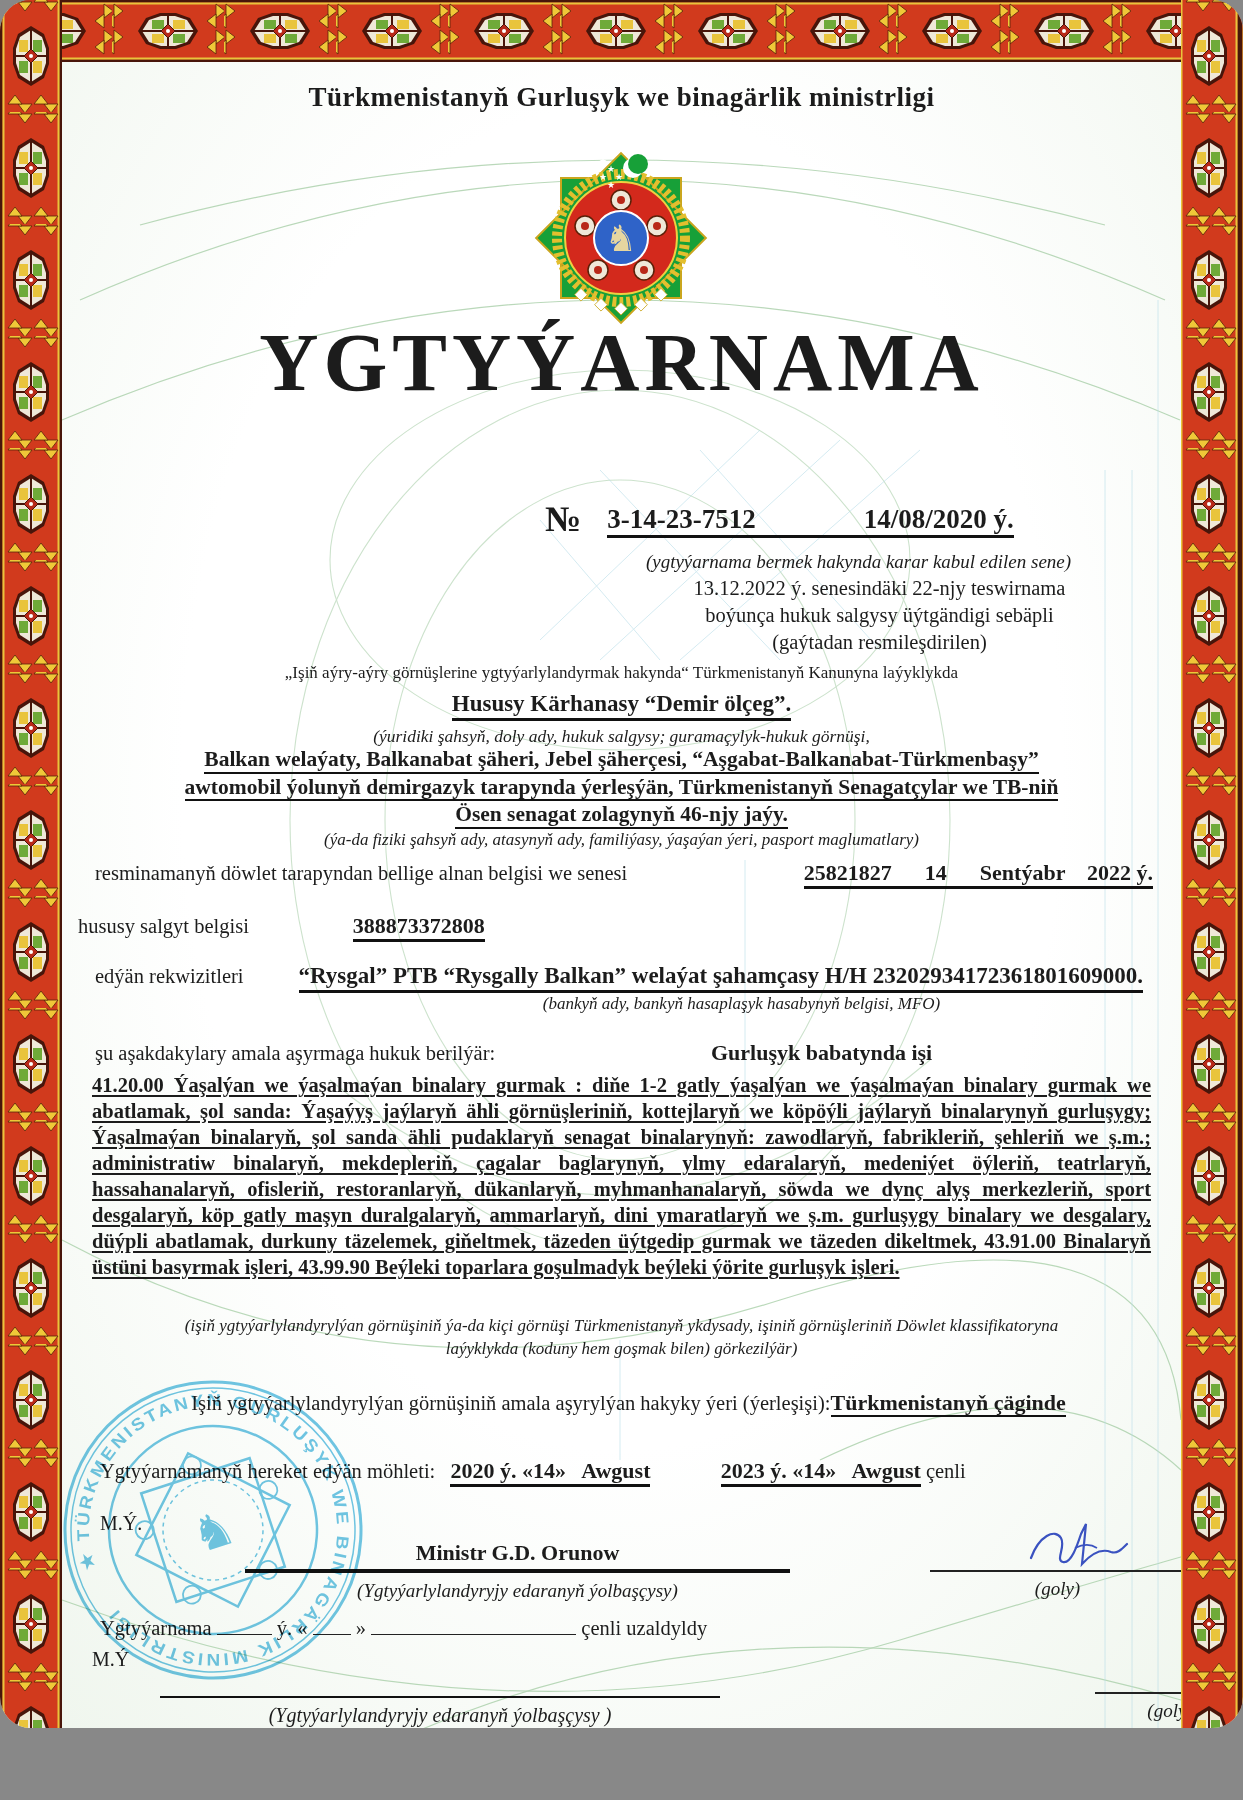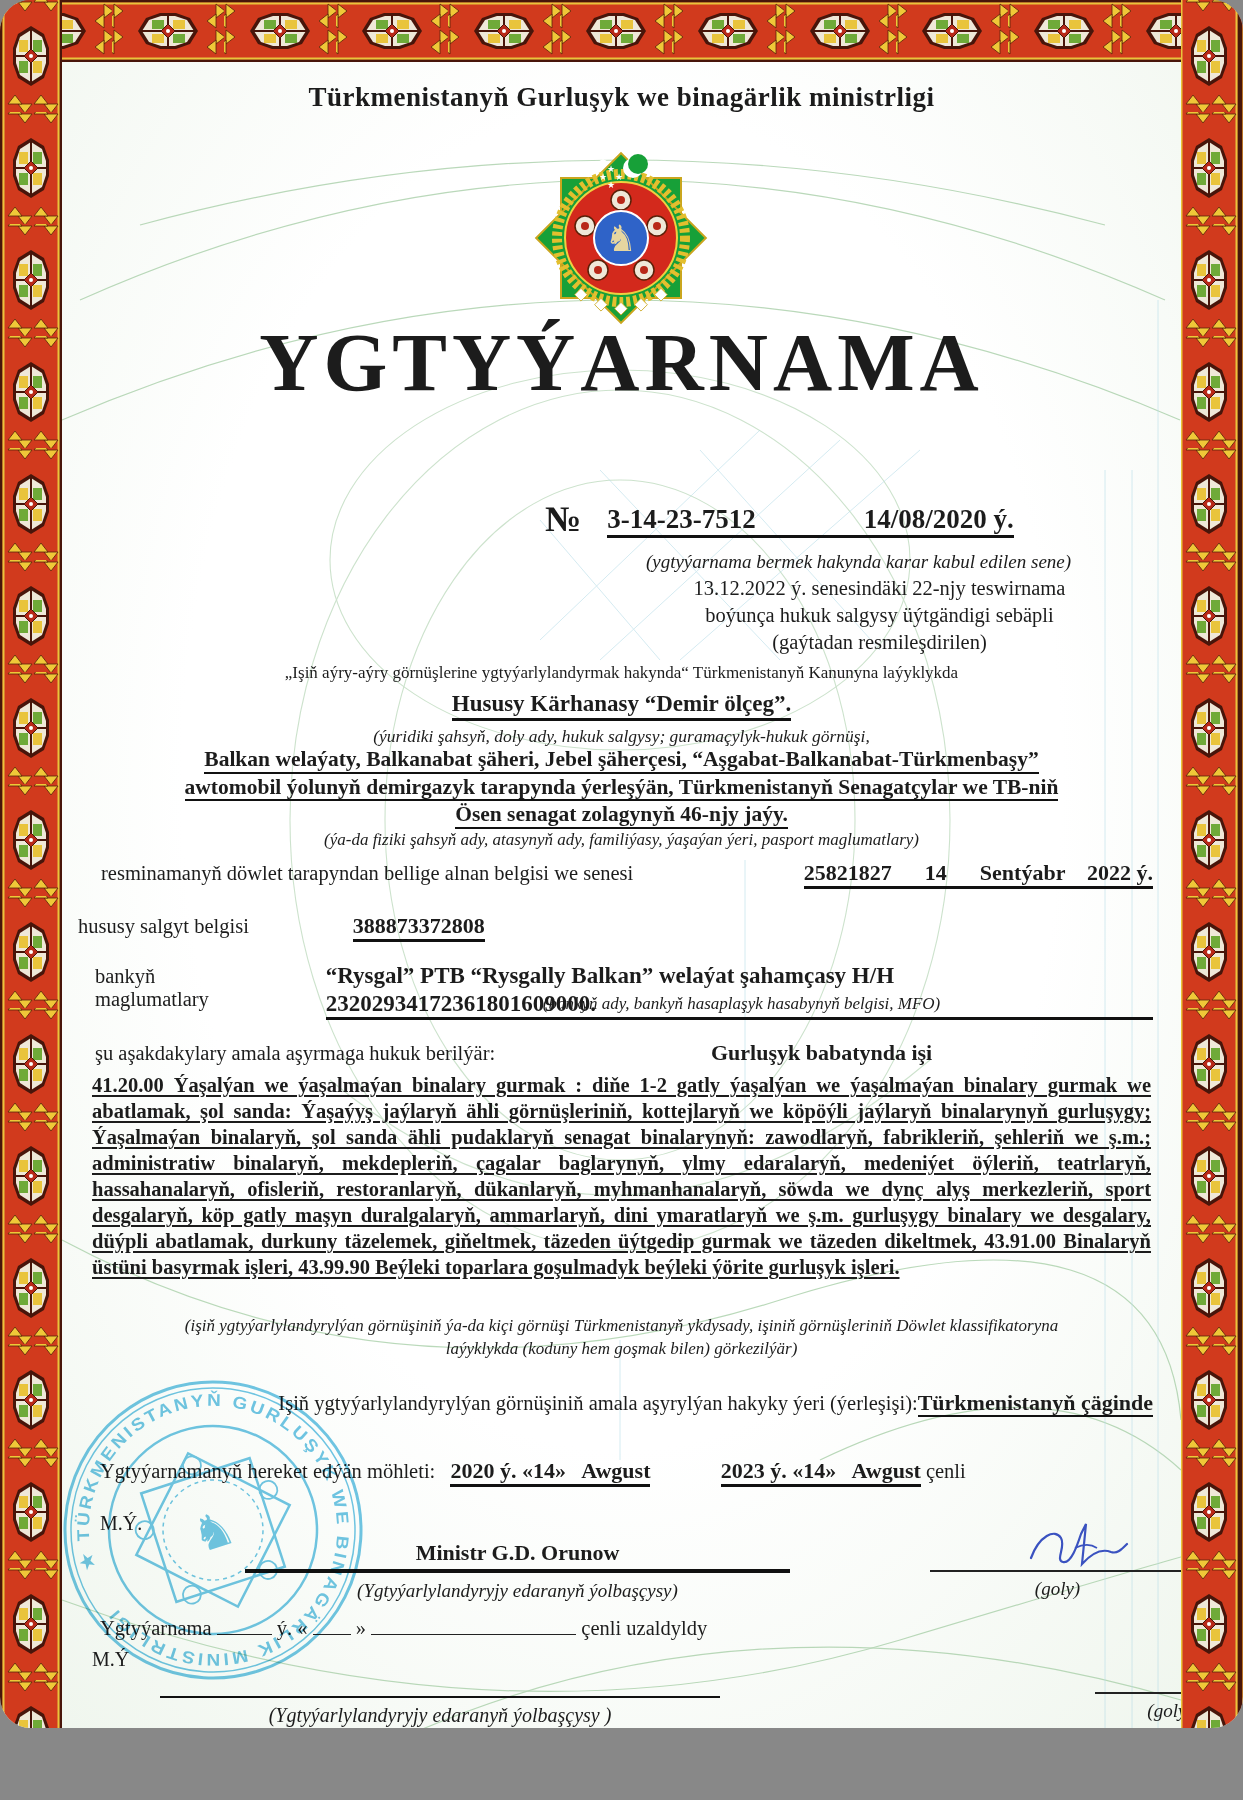--- a/index.html
+++ b/index.html
@@ -20,30 +20,30 @@
   .numrow{top:498px;left:545px;font-size:27px;font-weight:bold;}
   .numsign{font-size:36px;margin-right:26px;vertical-align:-3px;}
   .issuenote{top:551px;left:560px;right:86px;font-size:19px;}
   .reissue{top:575px;left:600px;right:84px;font-size:20.5px;line-height:27px;}
   .lawline{top:663px;left:60px;right:60px;font-size:17px;}
   .company{top:690px;left:0;right:0;font-size:23px;}
   .companynote{top:726px;left:0;right:0;font-size:17.5px;}
   .address{top:746px;left:0;right:0;font-size:21.5px;font-weight:bold;line-height:27.5px;}
   .addressnote{top:830px;left:0;right:0;font-size:17px;}
   .row{display:flex;align-items:baseline;}
-  .regrow{top:860px;left:95px;right:90px;font-size:20.5px;justify-content:space-between;margin-left:6px;}
+  .regrow{top:860px;left:95px;right:90px;font-size:20.5px;justify-content:space-between;}
   .taxrow{top:913px;left:78px;font-size:20.5px;gap:32px;}
   .bankrow{top:962px;left:95px;right:90px;font-size:20.5px;}
   .banknote{top:994px;left:370px;right:130px;font-size:17px;}
   .rightsrow{top:1040px;left:95px;right:95px;font-size:20.5px;}
   .bigval{font-size:22px;font-weight:bold;}
   .activity{top:1072px;left:92px;right:92px;font-size:20.5px;font-weight:bold;line-height:26px;
             text-align:justify;text-decoration:underline;text-decoration-thickness:2px;text-underline-offset:3px;}
   .activitynote{top:1314px;left:110px;right:110px;font-size:17px;line-height:23px;}
-  .locrow{top:1390px;left:104px;right:90px;font-size:20.5px;justify-content:flex-end;}
+  .locrow{top:1390px;left:104px;right:90px;font-size:20.5px;justify-content:center;}
   .validrow{top:1458px;left:100px;right:60px;font-size:20.5px;}
   .gap60{display:inline-block;width:60px;}
   .my{font-size:20px;}
   .my1{top:1512px;left:100px;} .my2{top:1648px;left:92px;}
   .ministerwrap{top:1540px;left:245px;width:545px;border-bottom:4px solid #111;padding-bottom:3px;font-size:22px;font-weight:bold;}
   .ministernote{top:1580px;left:245px;width:545px;font-size:19px;}
   .sigline{top:1548px;left:930px;width:255px;height:22px;border-bottom:2px solid #222;}
   .goly1{top:1578px;left:930px;width:255px;font-size:19px;}
   .extrow{top:1614px;left:100px;font-size:20.5px;}
   .bottomline{top:1672px;left:160px;width:560px;height:24px;border-bottom:2.5px solid #111;}
@@ -205,21 +205,21 @@
 
   <div class="abs txt row regrow">
     <span>resminamanyň döwlet tarapyndan bellige alnan belgisi we senesi</span>
     <span class="ul3 bigval pre">25821827      14      Sentýabr    2022 ý.</span>
   </div>
   <div class="abs txt row taxrow">
     <span>hususy salgyt belgisi</span>
     <span class="ul3 bigval" style="margin-left:72px;">388873372808</span>
   </div>
   <div class="abs txt row bankrow">
-    <span>bankyň maglumatlary</span>
+    <span>edýän rekwizitleri</span>
     <span class="ul3 bd" style="margin-left:55px;font-size:23px;">“Rysgal” PTB “Rysgally Balkan” welaýat şahamçasy H/H 23202934172361801609000.</span>
   </div>
   <div class="abs txt banknote it ctr">(bankyň ady, bankyň hasaplaşyk hasabynyň belgisi, MFO)</div>
 
   <div class="abs txt row rightsrow">
     <span>şu aşakdakylary amala aşyrmaga hukuk berilýär:</span>
     <span class="bigval" style="flex:1;text-align:center;">Gurluşyk babatynda işi</span>
   </div>
   <div class="abs txt activity">41.20.00 Ýaşalýan we ýaşalmaýan binalary gurmak : diňe 1-2 gatly ýaşalýan we ýaşalmaýan binalary gurmak we abatlamak, şol sanda: Ýaşaýyş jaýlaryň ähli görnüşleriniň, kottejlaryň we köpöýli jaýlaryň binalarynyň gurluşygy; Ýaşalmaýan binalaryň, şol sanda ähli pudaklaryň senagat binalarynyň: zawodlaryň, fabrikleriň, şehleriň we ş.m.; administratiw binalaryň, mekdepleriň, çagalar baglarynyň, ylmy edaralaryň, medeniýet öýleriň, teatrlaryň, hassahanalaryň, ofisleriň, restoranlaryň, dükanlaryň, myhmanhanalaryň, söwda we dynç alyş merkezleriň, sport desgalaryň, köp gatly maşyn duralgalaryň, ammarlaryň, dini ymaratlaryň we ş.m. gurluşygy binalary we desgalary, düýpli abatlamak, durkuny täzelemek, giňeltmek, täzeden üýtgedip gurmak we täzeden dikeltmek, 43.91.00 Binalaryň üstüni basyrmak işleri, 43.99.90 Beýleki toparlara goşulmadyk beýleki ýörite gurluşyk işleri.</div>
   <div class="abs txt activitynote it ctr">

